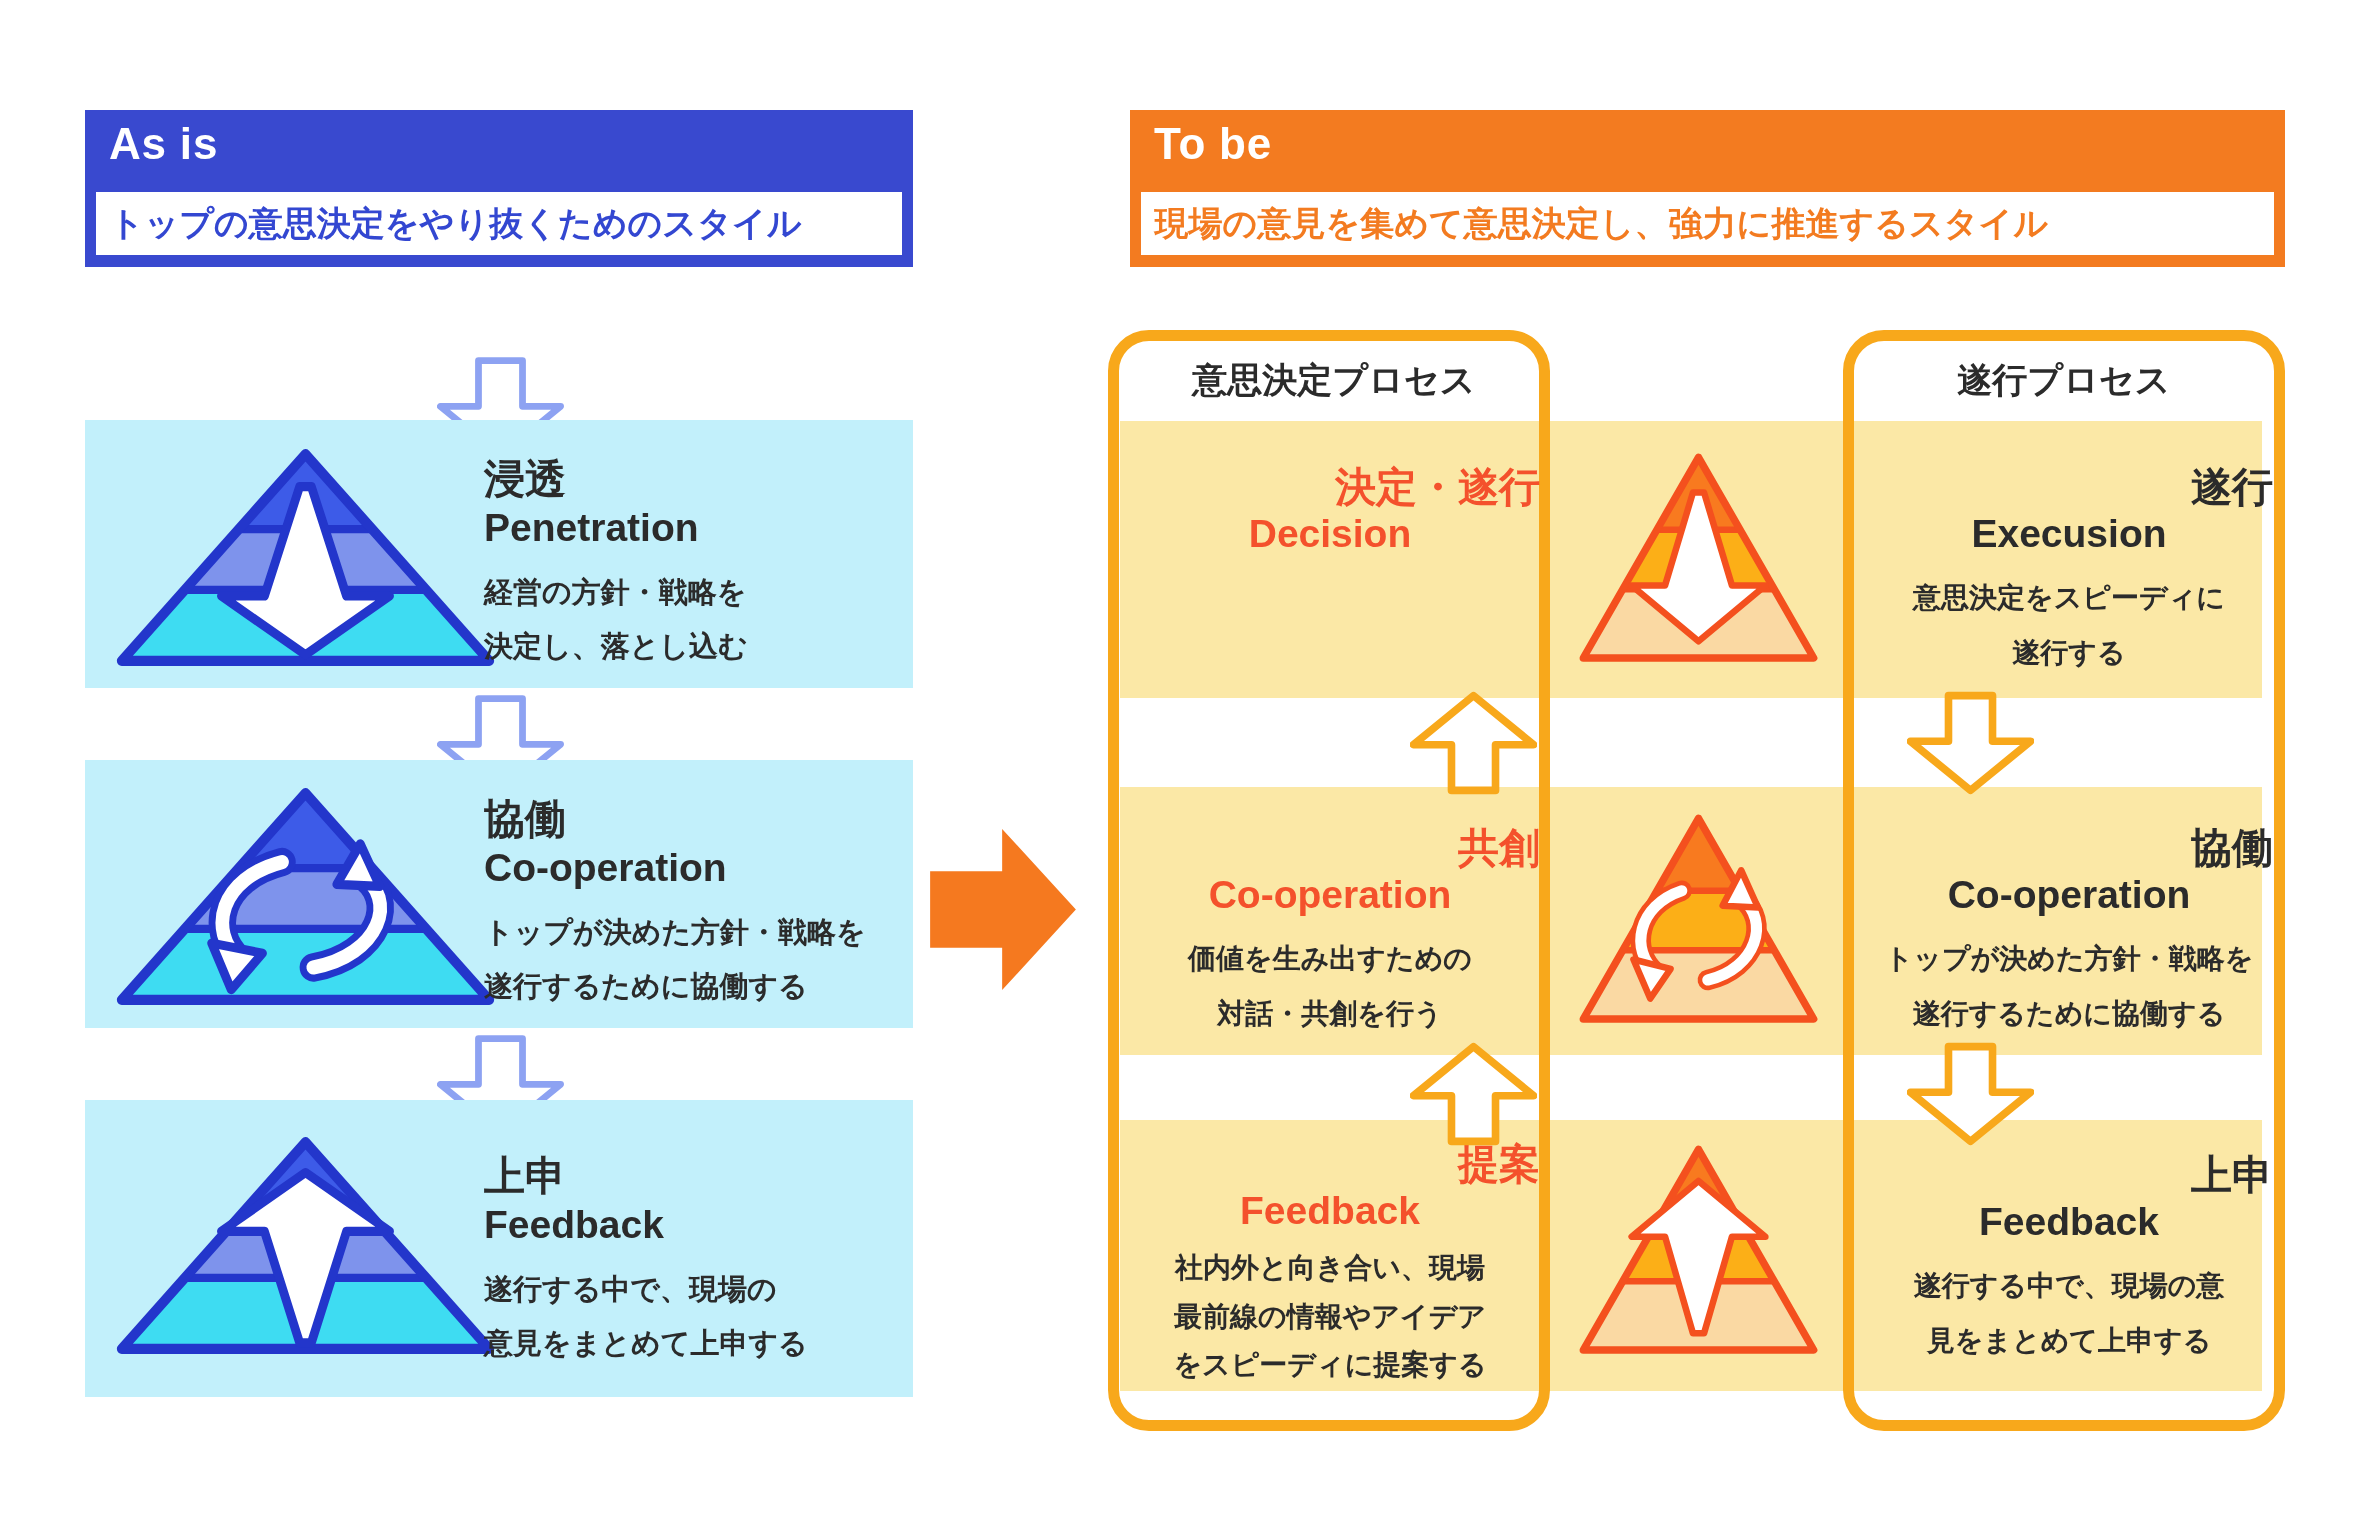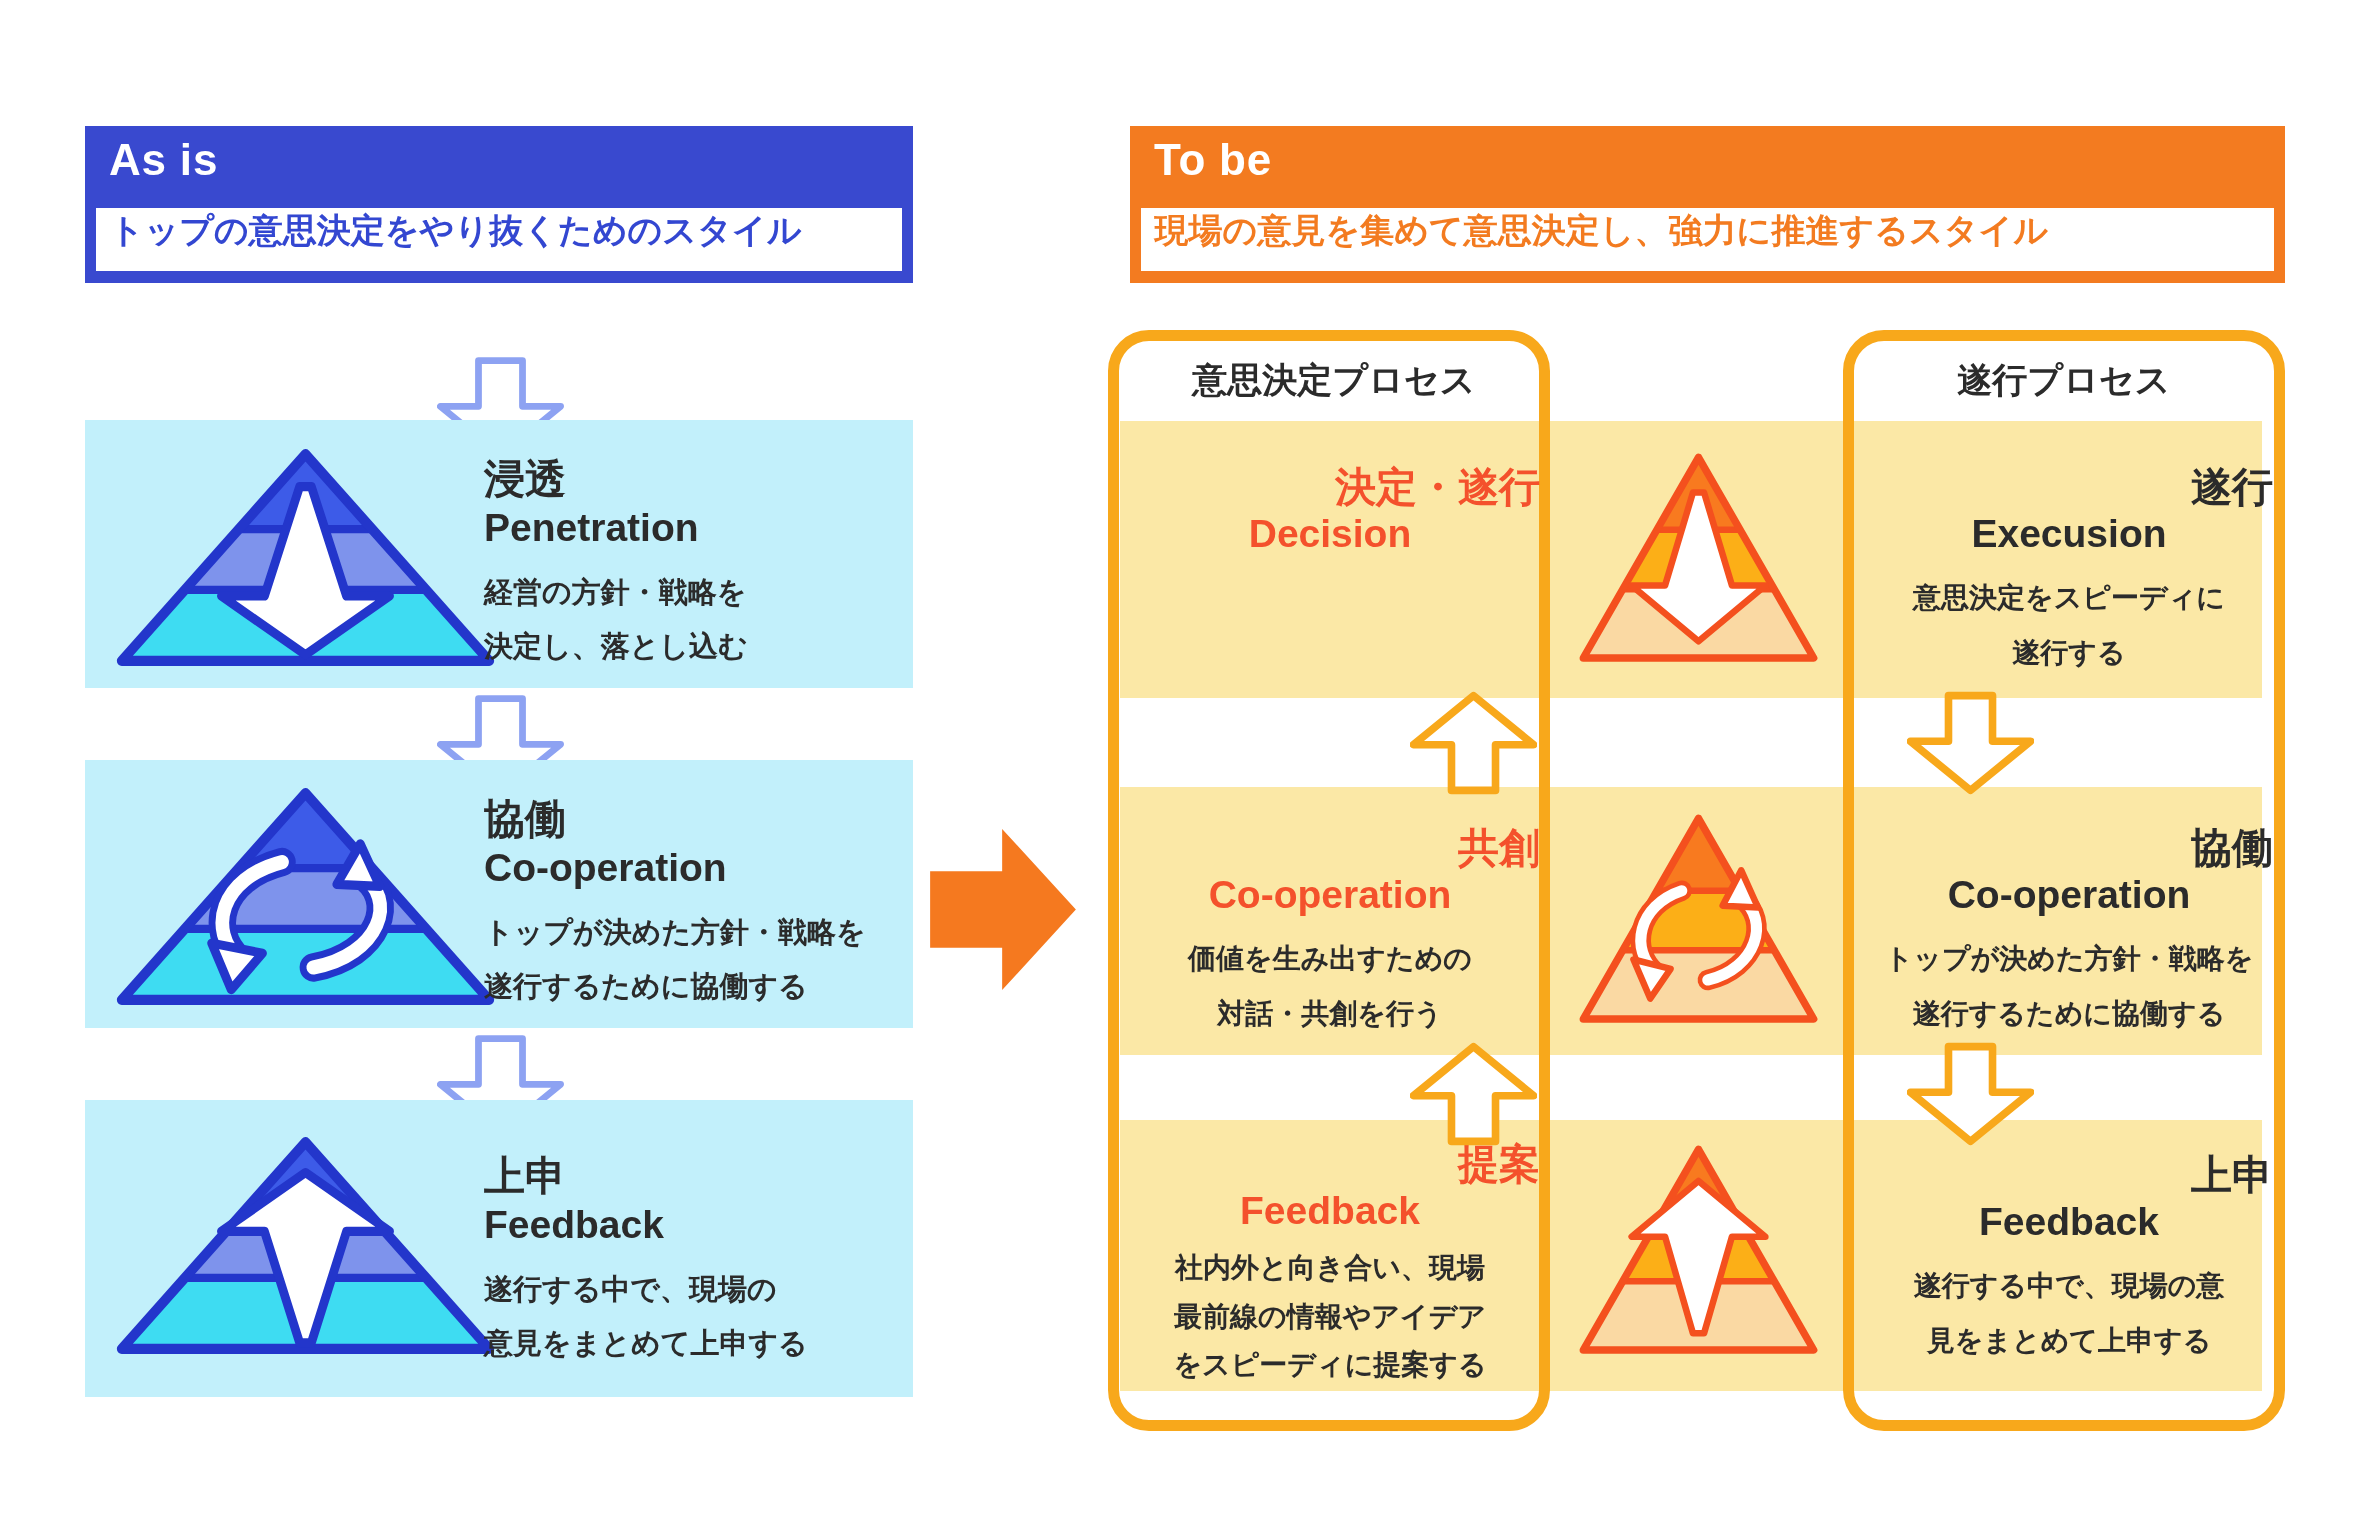--- a/index.html
+++ b/index.html
@@ -10,23 +10,23 @@
     --cell-title:#F4512C;
     --py-o-border:#F4501E; --py-o-top:#F87A1F; --py-o-mid:#FCAF17; --py-o-bot:#FAD9A3;
     --big-arrow:#F5791F; --dark:#2B2B2B;
   }
   html,body{margin:0;padding:0;background:#ffffff;}
   body{font-family:"Liberation Sans","DejaVu Sans",sans-serif;}
   #canvas{position:relative;width:2377px;height:1534px;background:#fff;overflow:hidden;}
   .abs{position:absolute;}
 
   
-  .hdr{position:absolute;top:110px;height:157px;margin-top:16px;}
+  .hdr{position:absolute;top:110px;height:157px;}
   .hdr-label{position:absolute;left:24px;top:8.5px;font-size:44px;font-weight:bold;color:#fff;letter-spacing:0.8px;}
-  .hdr-band{position:absolute;left:11px;right:11px;top:82px;height:63px;background:#fff;display:flex;}
+  .hdr-band{position:absolute;left:11px;right:11px;top:82px;height:63px;background:#fff;display:flex;align-items:center;}
   .hdr-band span{font-size:34px;font-weight:bold;padding-left:13.6px;white-space:nowrap;}
   .asis{left:85px;width:828px;background:var(--blue-header);}
   .asis .hdr-band span{color:var(--blue-text);}
   .tobe{left:1130px;width:1155px;background:var(--orange-header);}
   .tobe .hdr-band span{color:var(--orange-header);}
 
   .caption{position:absolute;left:85px;top:289px;width:828px;text-align:center;
     font-size:35px;font-weight:bold;color:var(--dark);}
 
   

